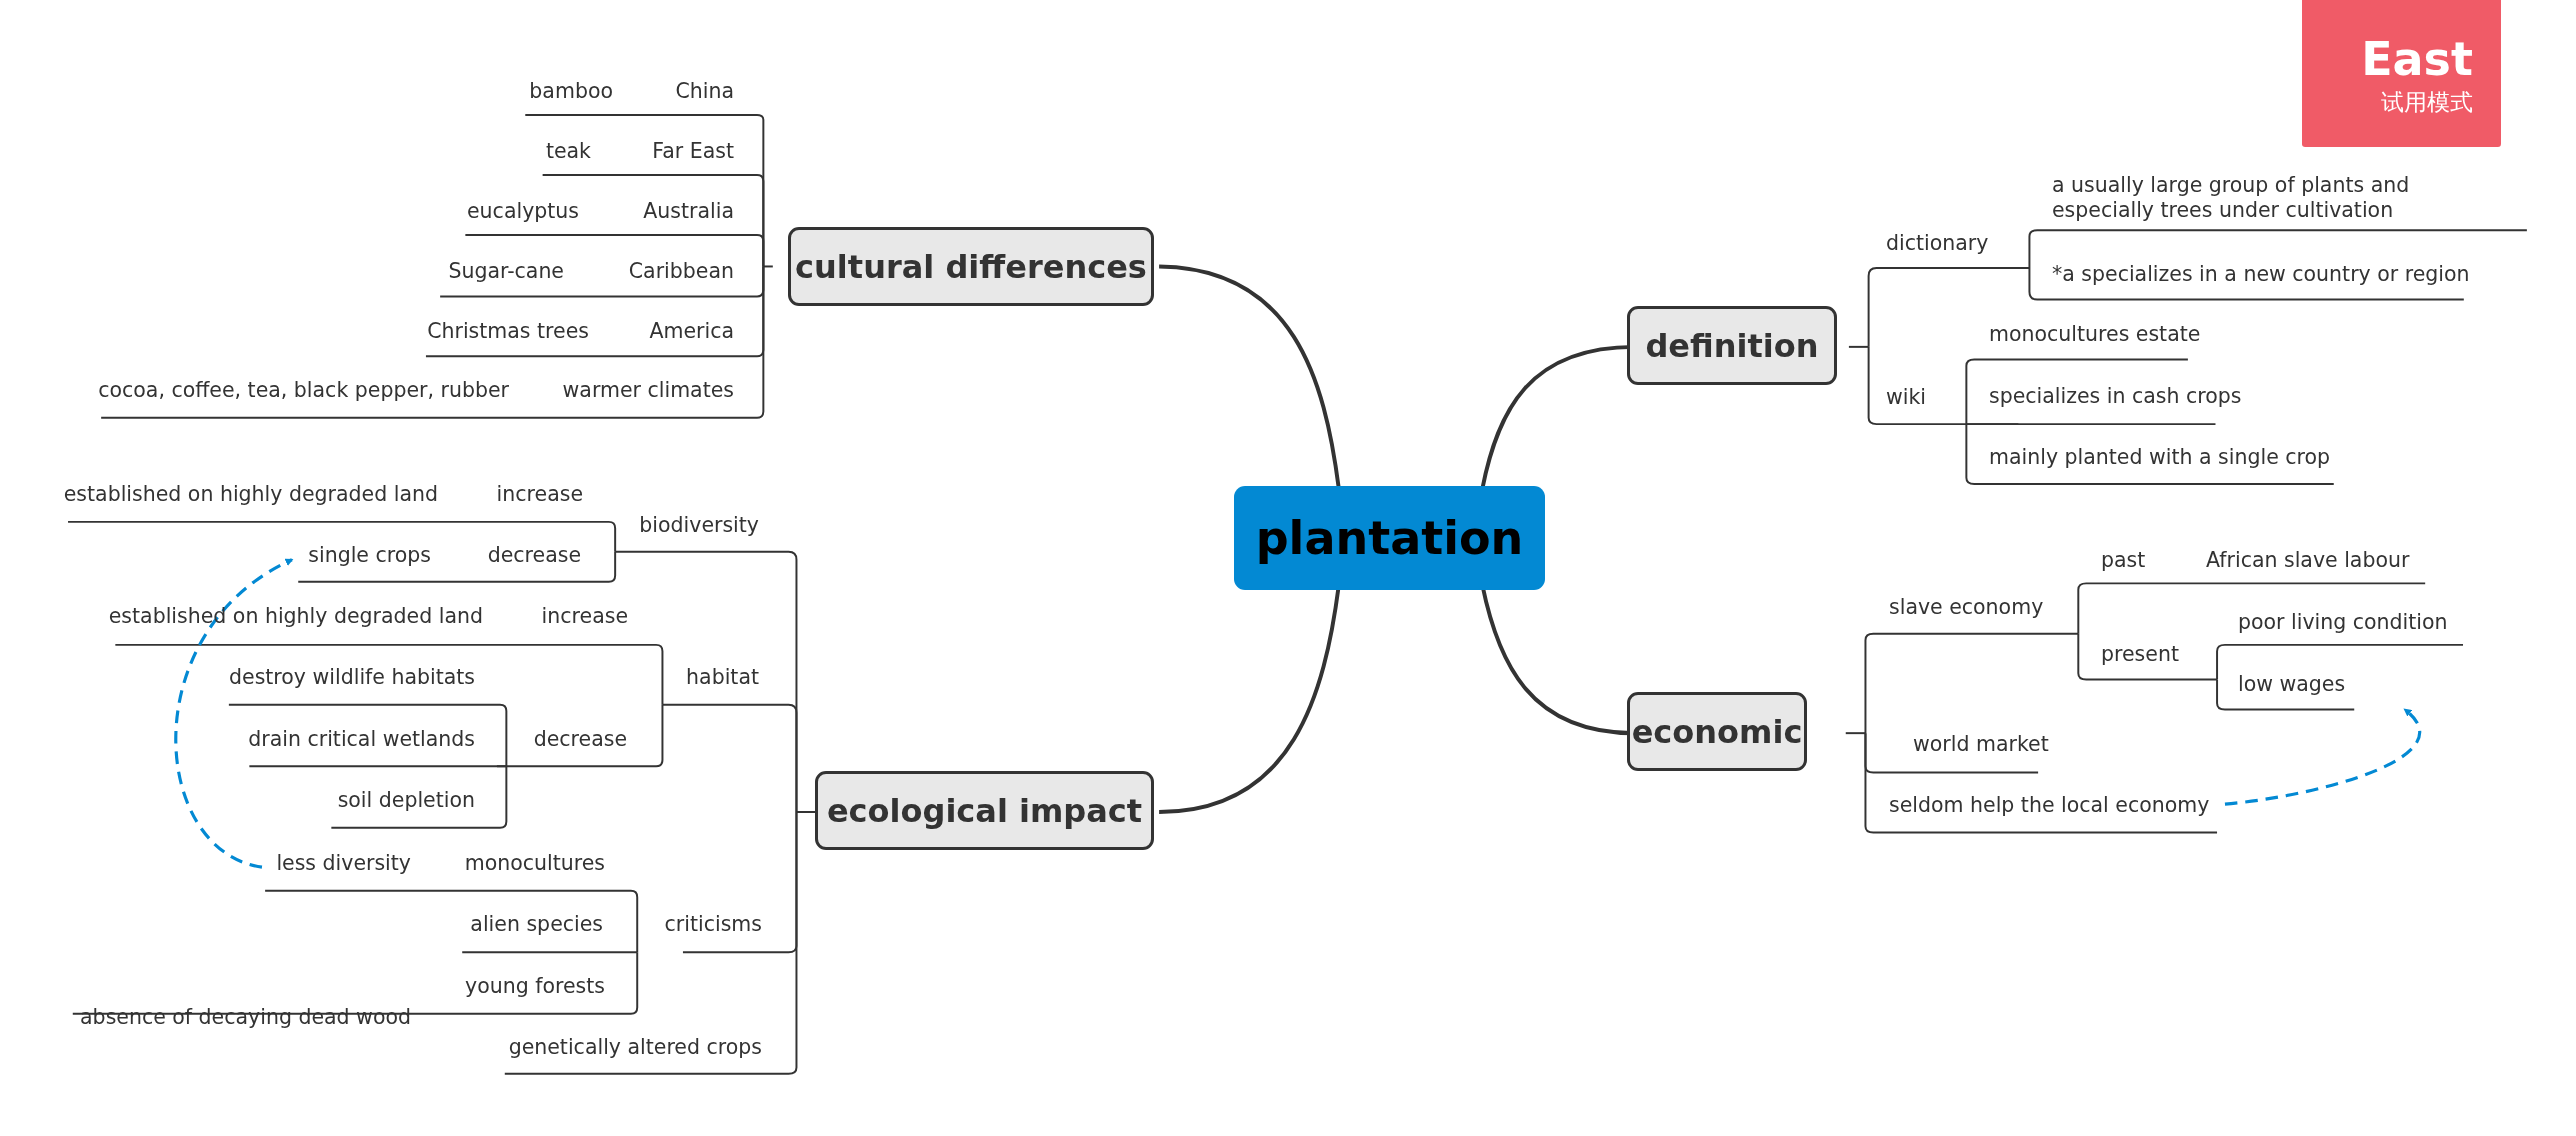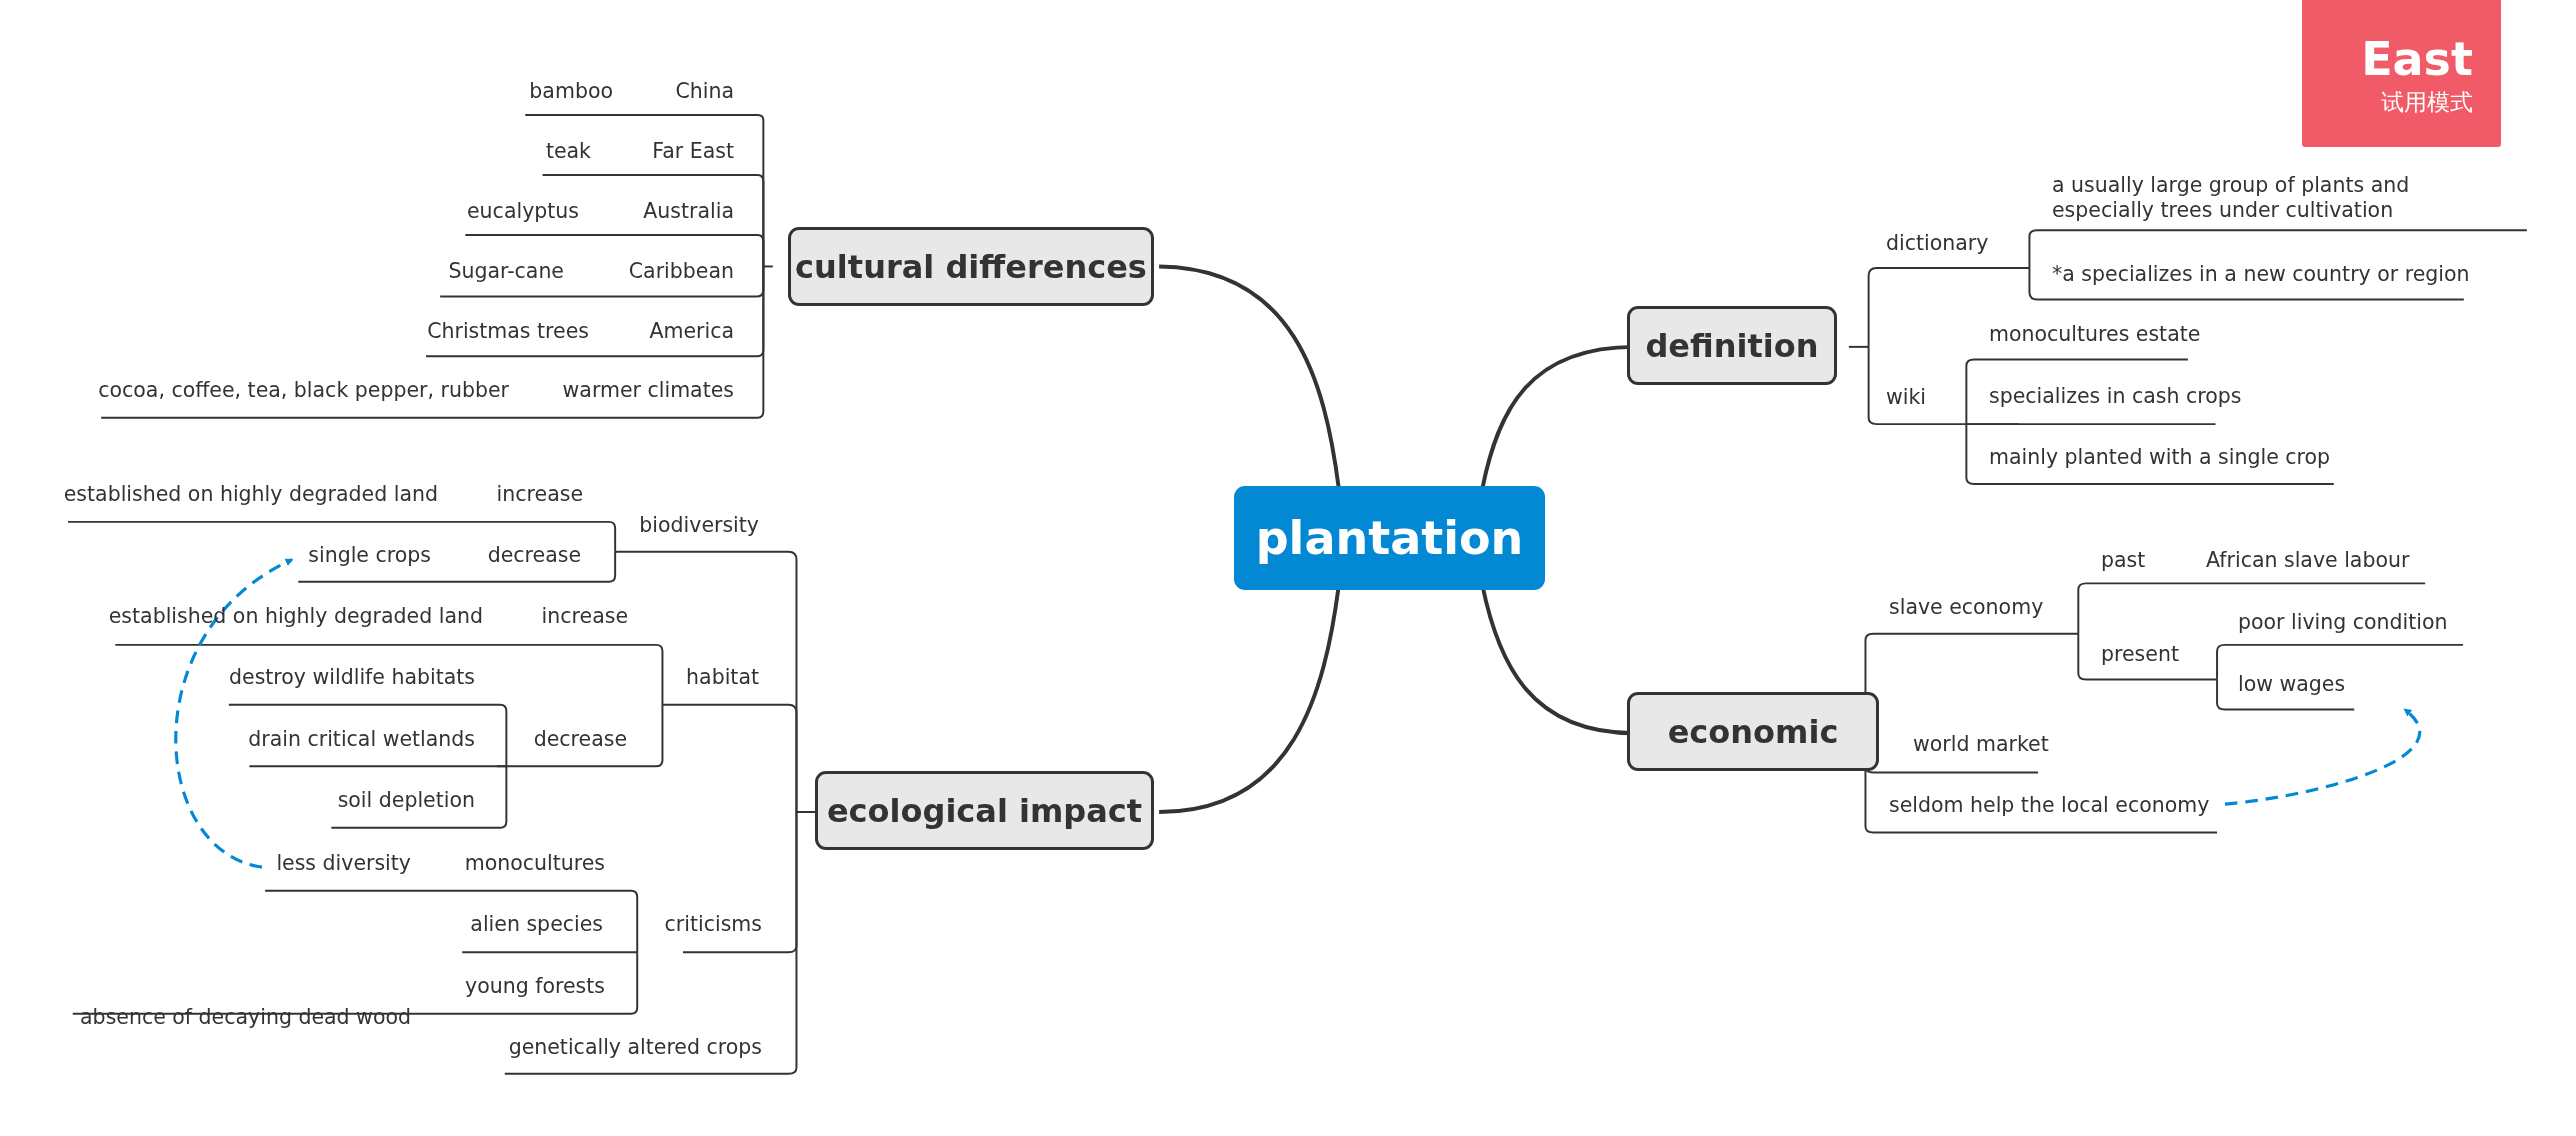--- a/index.html
+++ b/index.html
@@ -5,21 +5,21 @@
   html, body { margin:0; padding:0; background:#ffffff; }
   body { width:2576px; height:1136px; position:relative; overflow:hidden;
          font-family:"DejaVu Sans", "Liberation Sans", sans-serif; color:#333333; }
   #lines { position:absolute; left:0; top:0; width:2576px; height:1136px; }
   .lbl { position:absolute; font-size:20.5px; line-height:25px; white-space:nowrap; color:#333; }
   .lbl.r { text-align:right; }
   .topic { position:absolute; box-sizing:border-box; background:#e8e8e8; border:3.2px solid #333;
            border-radius:11px; font-weight:bold; font-size:32px; color:#333;
            display:flex; align-items:center; justify-content:center; white-space:nowrap; }
   .central { position:absolute; box-sizing:border-box; background:#0389d3; border-radius:11px;
-             color:#ffffff; font-weight:bold; font-size:46px; display:flex; align-items:center;
+             color:#000000; font-weight:bold; font-size:46px; display:flex; align-items:center;
              justify-content:center; }
   .badge { position:absolute; left:2302px; top:0; width:199px; height:147px; background:#f05b67;
            border-radius:0 0 3.2px 3.2px; color:#fff; }
   .badge .t1 { position:absolute; right:28px; top:32px; font-size:46px; font-weight:bold; }
   .badge .t2 { position:absolute; right:28px; top:87px; font-size:23px;margin-left:8px; }
   .wrap { white-space:normal; width:465px; }
 </style>
 </head>
 <body>
 
@@ -91,21 +91,21 @@
 <div class="badge">
   <div class="t1">East</div>
   <div class="t2">试用模式</div>
 </div>
 
 <div class="central" style="left:1234px;top:486px;width:311px;height:104px;">plantation</div>
 
 <div class="topic" style="left:788px;top:227px;width:366px;height:79px;">cultural differences</div>
 <div class="topic" style="left:815px;top:771px;width:339px;height:79px;">ecological impact</div>
 <div class="topic" style="left:1627px;top:306px;width:210px;height:79px;">definition</div>
-<div class="topic" style="left:1627px;top:692px;width:252px;height:79px;">economic</div>
+<div class="topic" style="left:1627px;top:692px;width:180px;height:79px;">economic</div>
 
 <div class="lbl r" style="right:1842px;top:79px;">China</div>
 <div class="lbl r" style="right:1963px;top:79px;">bamboo</div>
 <div class="lbl r" style="right:1842px;top:139px;">Far East</div>
 <div class="lbl r" style="right:1985px;top:139px;">teak</div>
 <div class="lbl r" style="right:1842px;top:199px;">Australia</div>
 <div class="lbl r" style="right:1997px;top:199px;">eucalyptus</div>
 <div class="lbl r" style="right:1842px;top:259px;">Caribbean</div>
 <div class="lbl r" style="right:2012px;top:259px;">Sugar-cane</div>
 <div class="lbl r" style="right:1842px;top:319px;">America</div>

